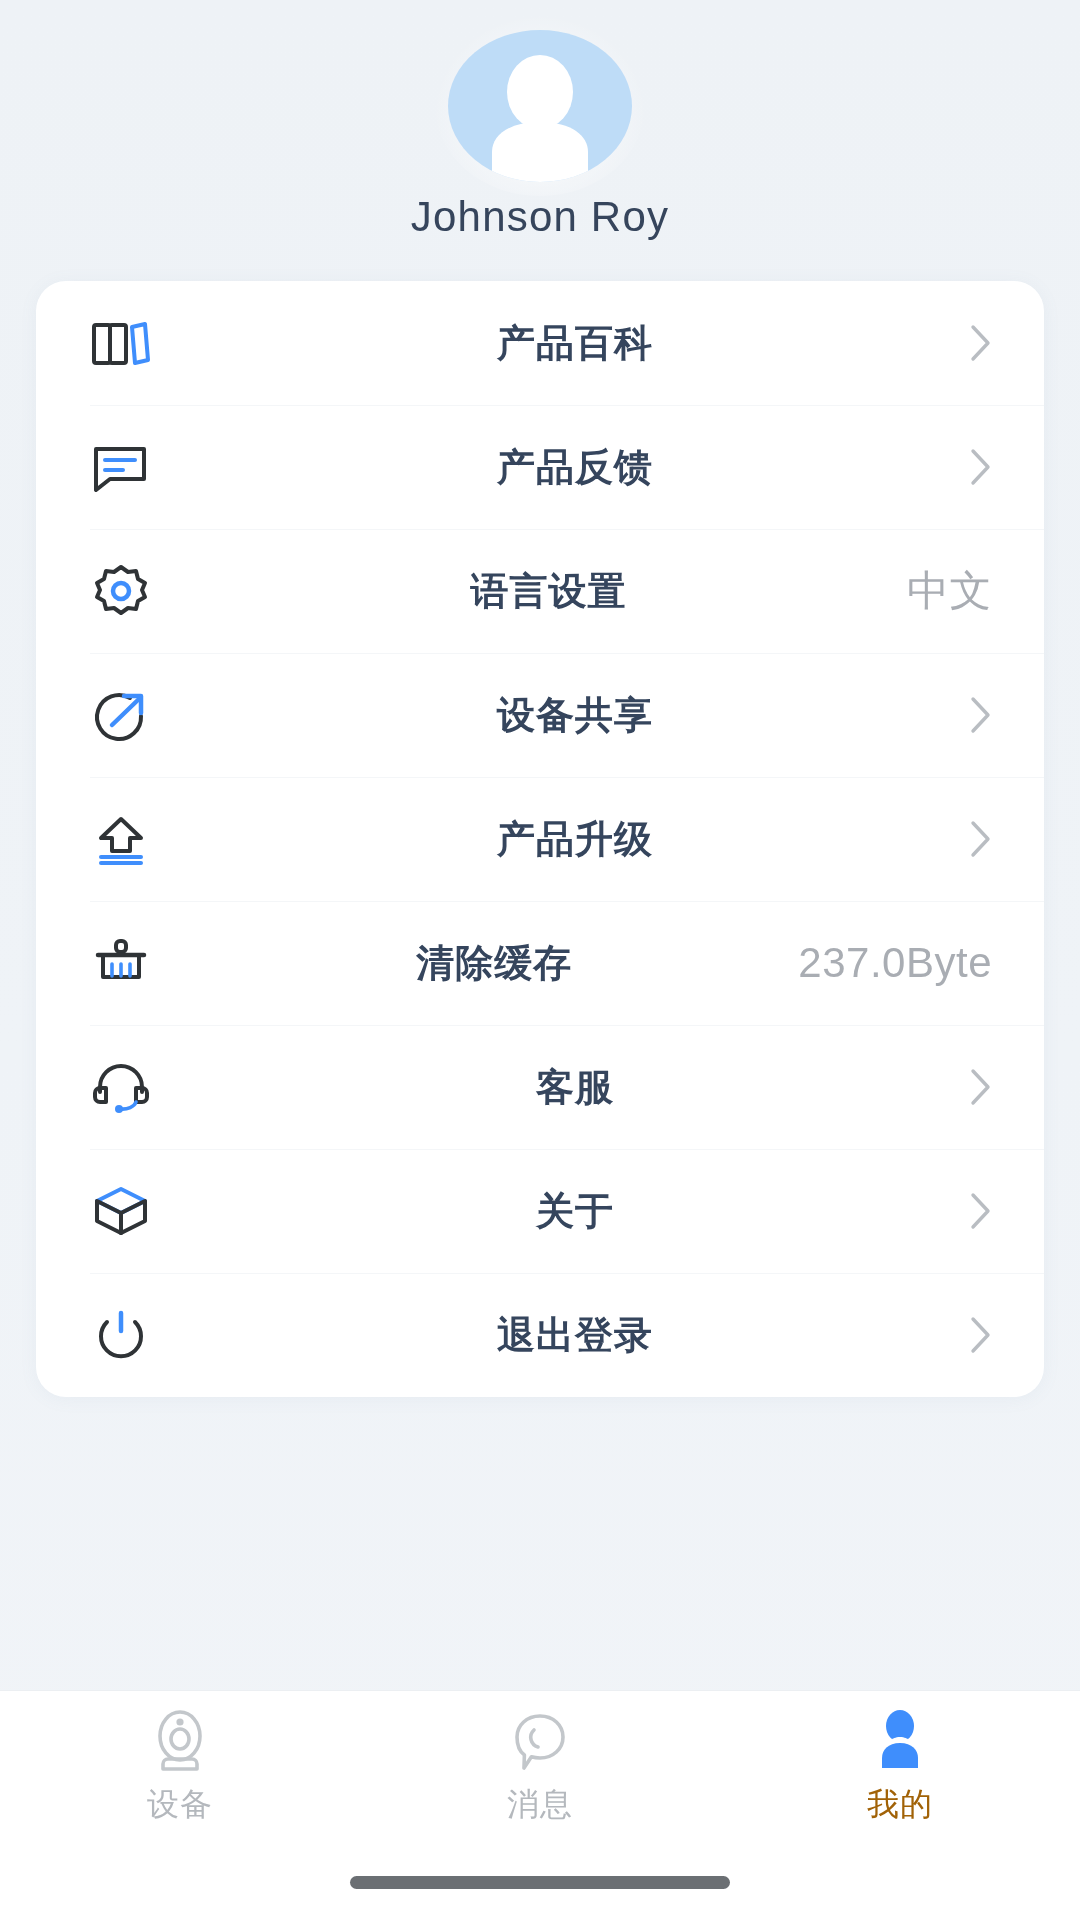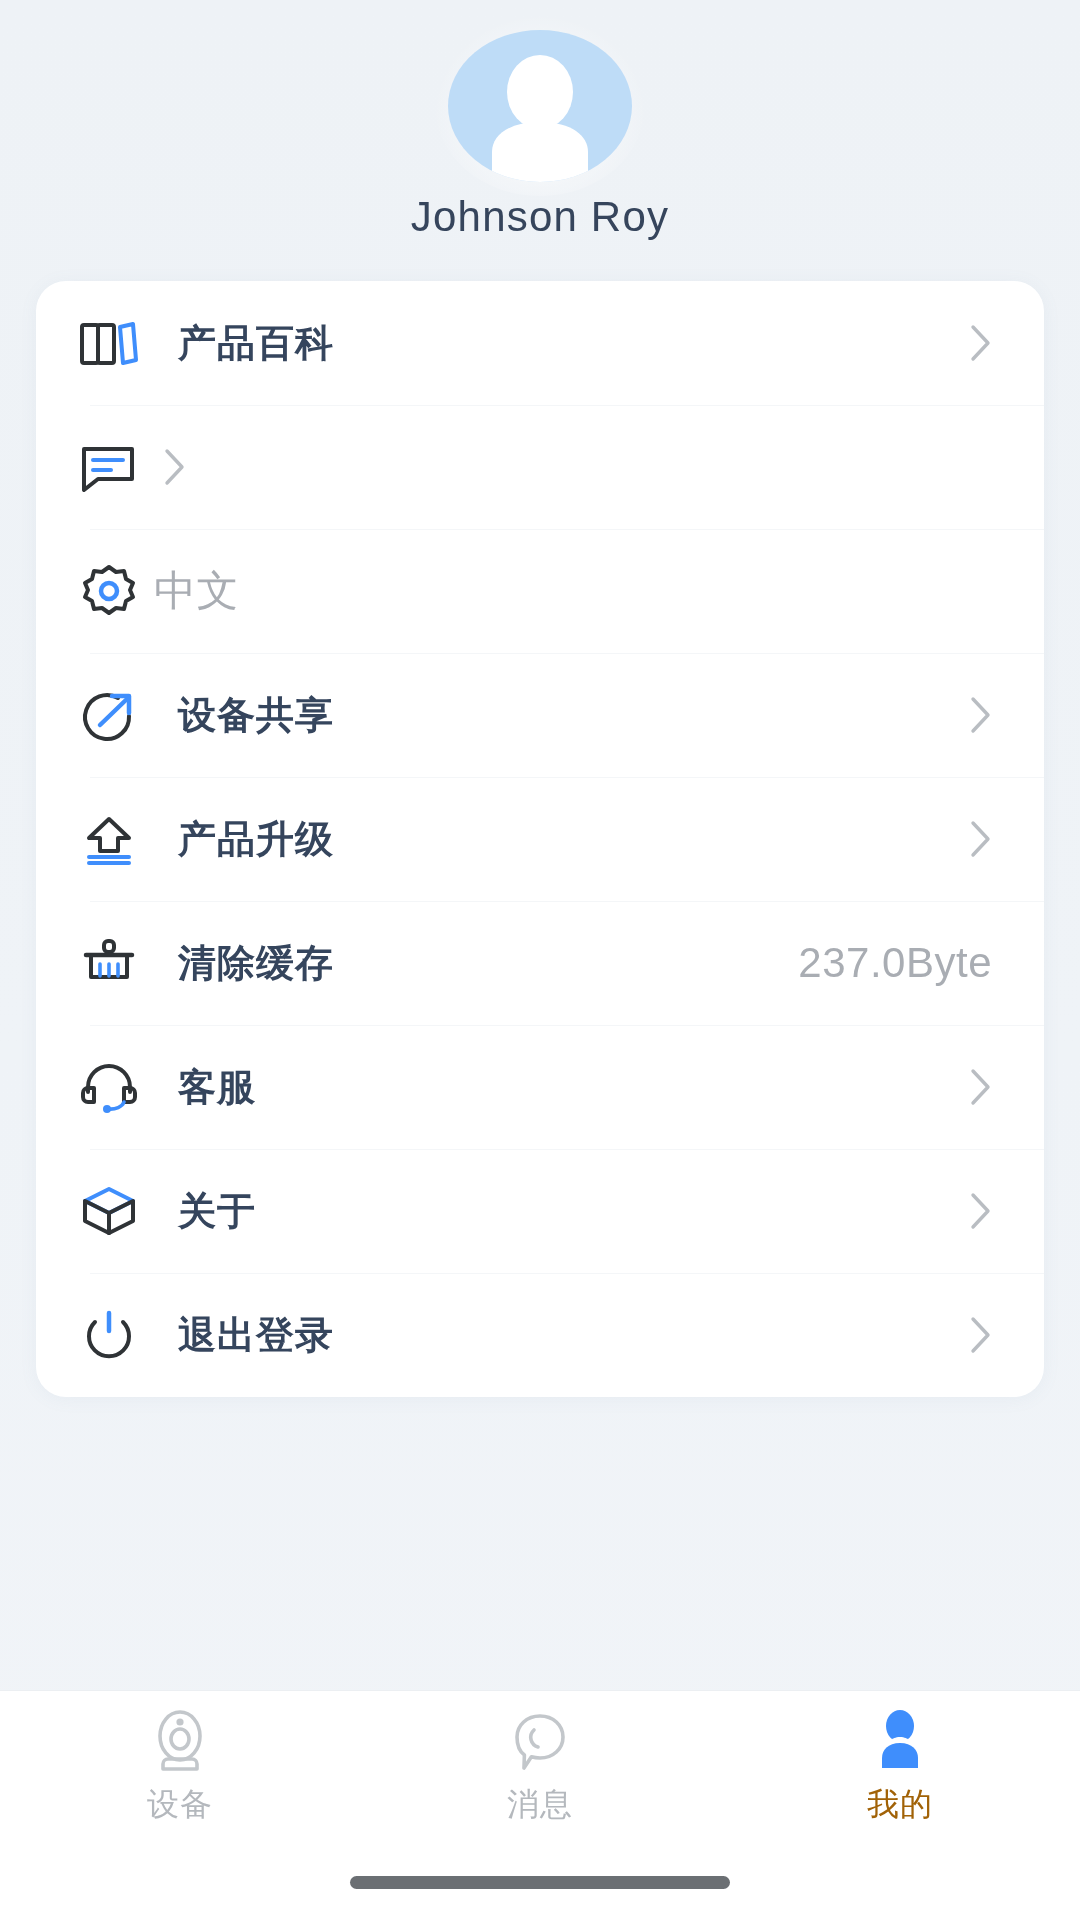--- a/index.html
+++ b/index.html
@@ -75,22 +75,23 @@
     margin:40px 36px 0 36px;
     background:#ffffff;
     border-radius:30px;
     box-shadow:0 2px 18px rgba(120,140,165,.07);
     overflow:hidden;
     flex:none;
   }
   .row {
     height:124px;
     display:flex; align-items:center;
-    padding:0 52px 0 42px;
+    padding:0 52px 0 54px;
     position:relative;
+    text-align:center;
   }
   .row + .row::before {
     content:""; position:absolute; left:54px; right:0; top:0;
     height:1px; background:#f4f6f8;
   }
   .row-icon {
     width:76px; flex:none;
     display:flex; align-items:center; justify-content:flex-start;
   }
   .row-label {
@@ -161,32 +162,34 @@
     </div>
 
     <div class="row">
       <div class="row-icon">
         <svg width="62" height="56" viewBox="0 0 62 56">
           <path d="M6 10 h48 v30 h-34 l-14 11 z" stroke="#2f3336" stroke-width="4" fill="none" stroke-linejoin="round"></path>
           <line x1="15" y1="21" x2="45" y2="21" stroke="#3f8efc" stroke-width="4" stroke-linecap="round"></line>
           <line x1="15" y1="31" x2="33" y2="31" stroke="#3f8efc" stroke-width="4" stroke-linecap="round"></line>
         </svg>
       </div>
+      <div class="row-label">产品反馈</div>
       <svg class="chev" viewBox="0 0 22 40">
         <path d="M3 4 L18 20 L3 36" stroke="#b9bdc2" stroke-width="3.4" fill="none" stroke-linecap="round" stroke-linejoin="round"></path>
       </svg>
     </div>
 
     <div class="row">
       <div class="row-icon">
         <svg width="62" height="56" viewBox="0 0 62 56">
           <path d="M31 4 l7 5 8 -1 2 8 7 4 -3 7 3 7 -7 4 -2 8 -8 -1 -7 5 -7 -5 -8 1 -2 -8 -7 -4 3 -7 -3 -7 7 -4 2 -8 8 1 z" stroke="#2f3336" stroke-width="4" fill="none" stroke-linejoin="round"></path>
           <circle cx="31" cy="28" r="8" stroke="#3f8efc" stroke-width="4.5" fill="none"></circle>
         </svg>
       </div>
+      <div class="row-label">语言设置</div>
       <div class="row-value">中文</div>
     </div>
 
     <div class="row">
       <div class="row-icon">
         <svg width="62" height="56" viewBox="0 0 62 56">
           <path d="M40 11 a22 22 0 1 0 11 18" stroke="#2f3336" stroke-width="4" fill="none" stroke-linecap="round"></path>
           <line x1="22" y1="38" x2="50" y2="11" stroke="#3f8efc" stroke-width="4.5" stroke-linecap="round"></line>
           <path d="M34 9 h17 v17" stroke="#3f8efc" stroke-width="4.5" fill="none" stroke-linecap="round" stroke-linejoin="round"></path>
         </svg>

